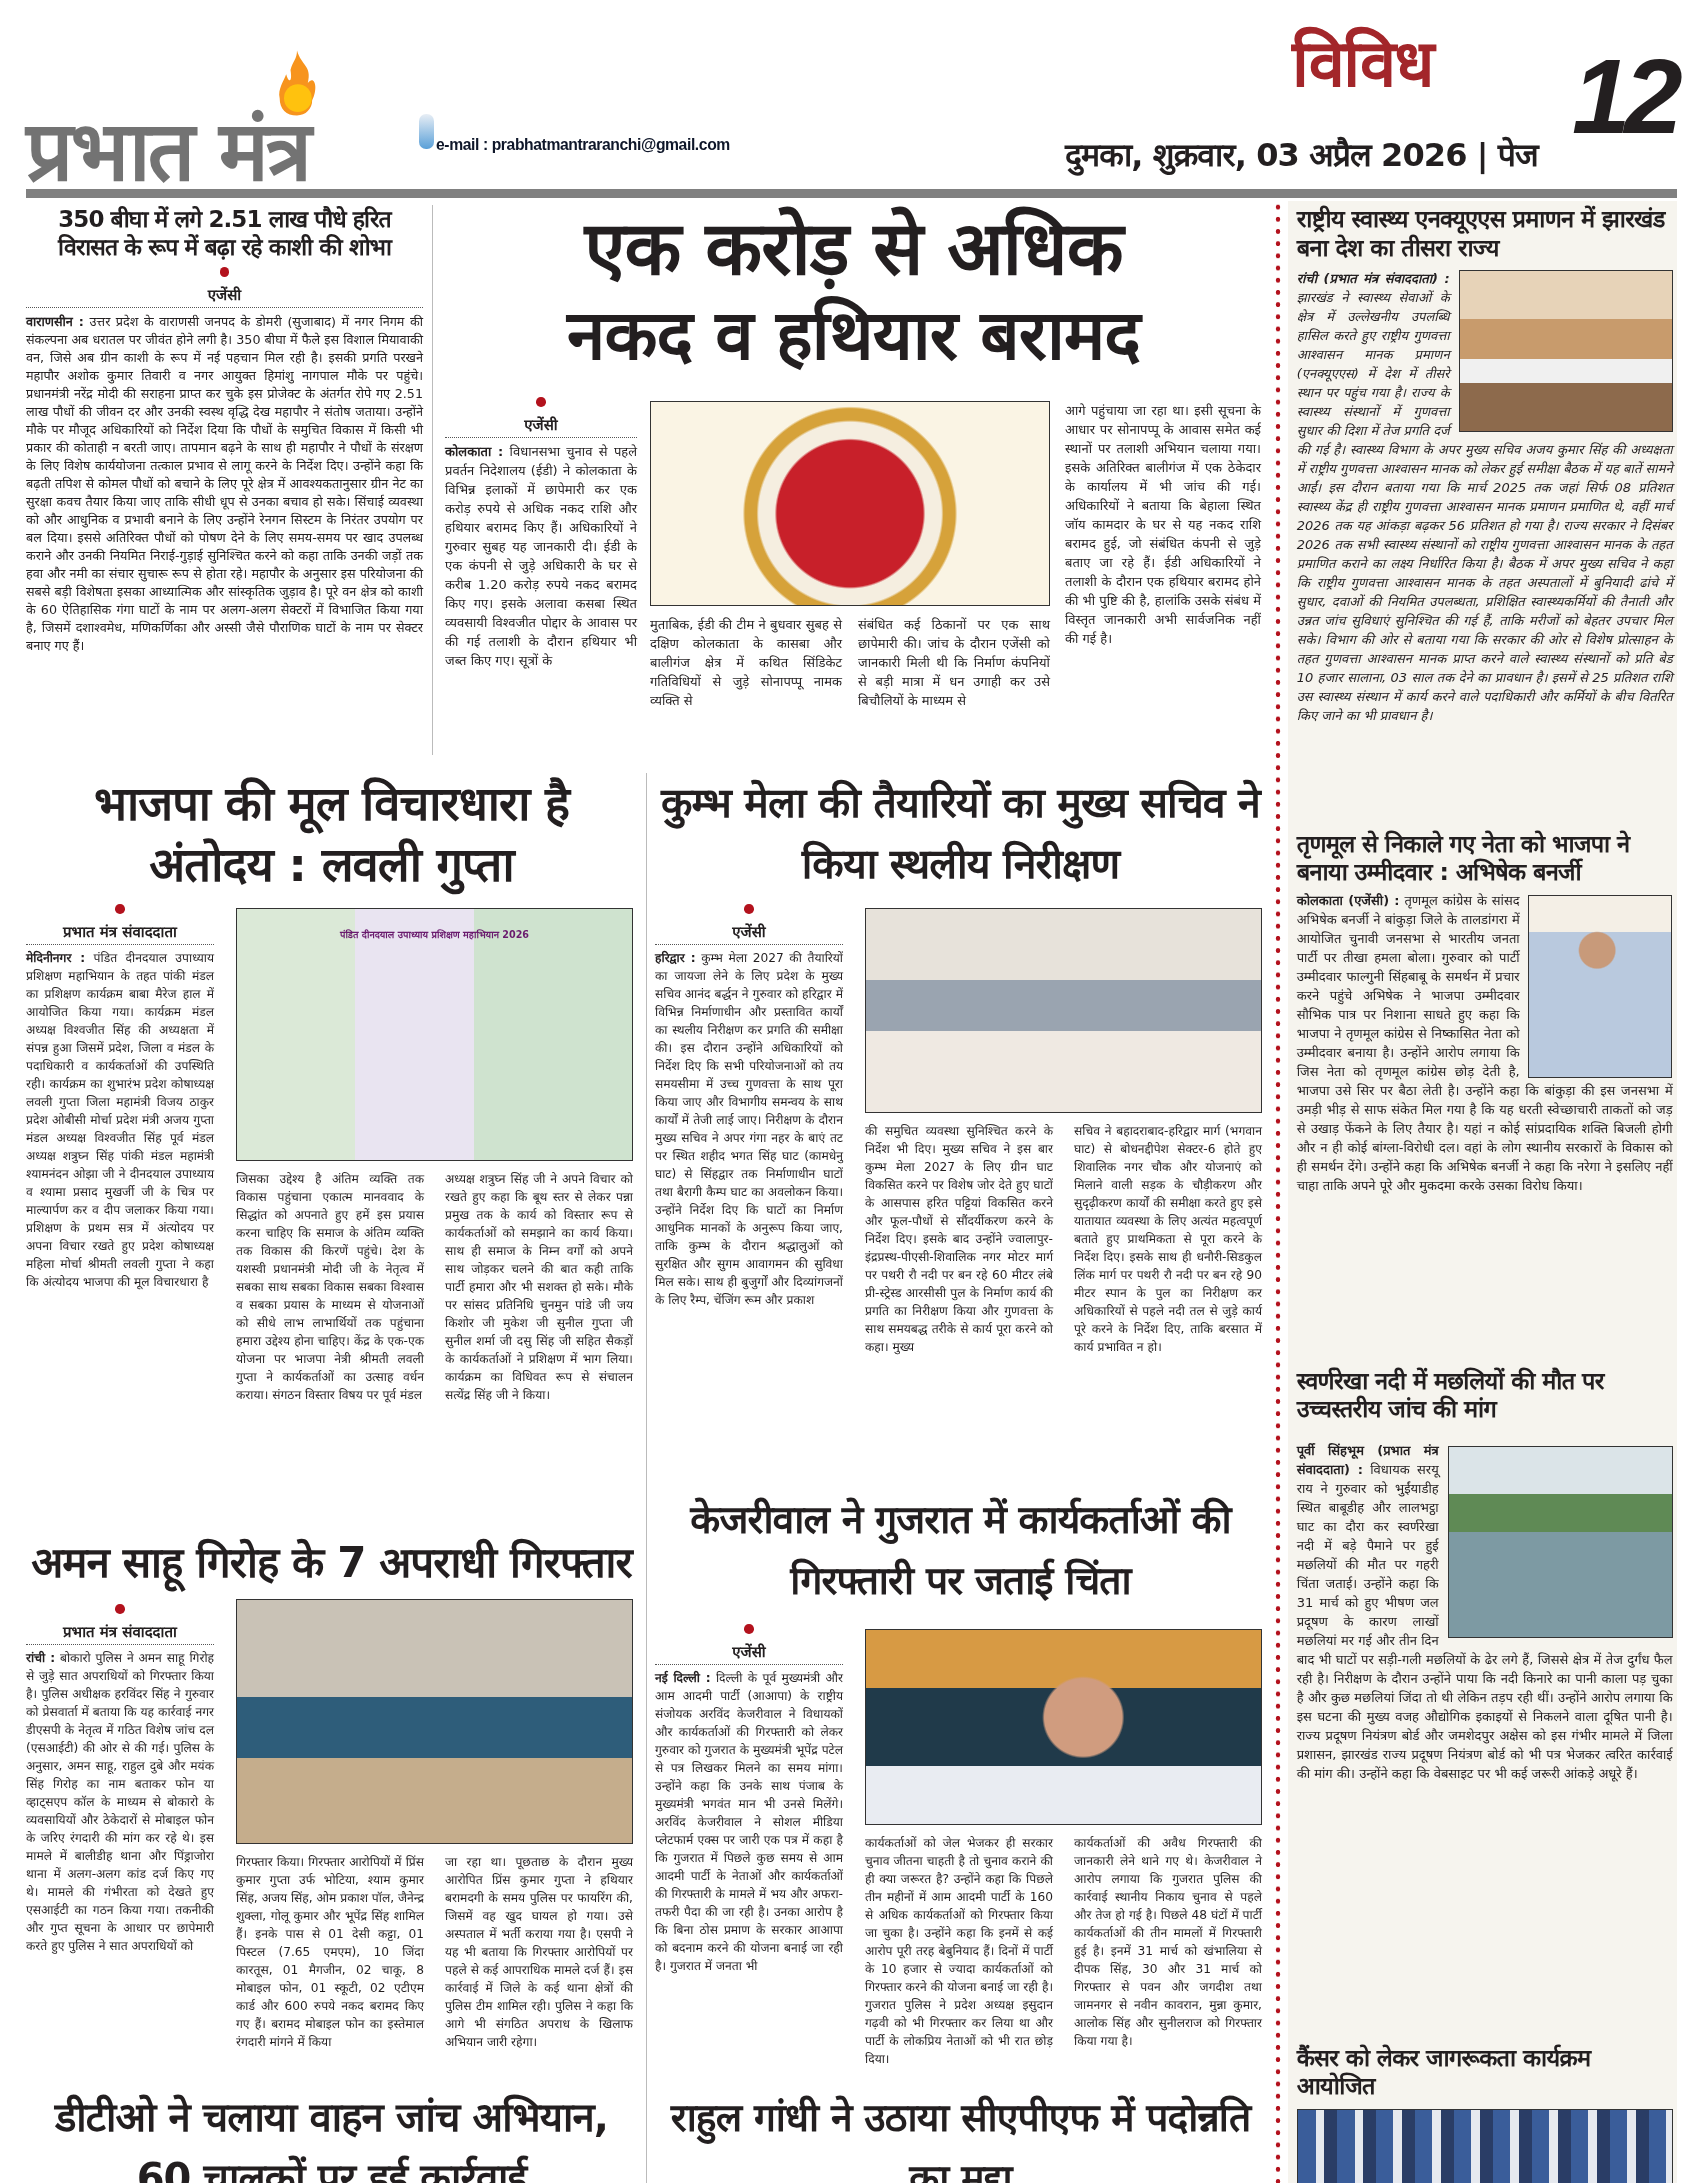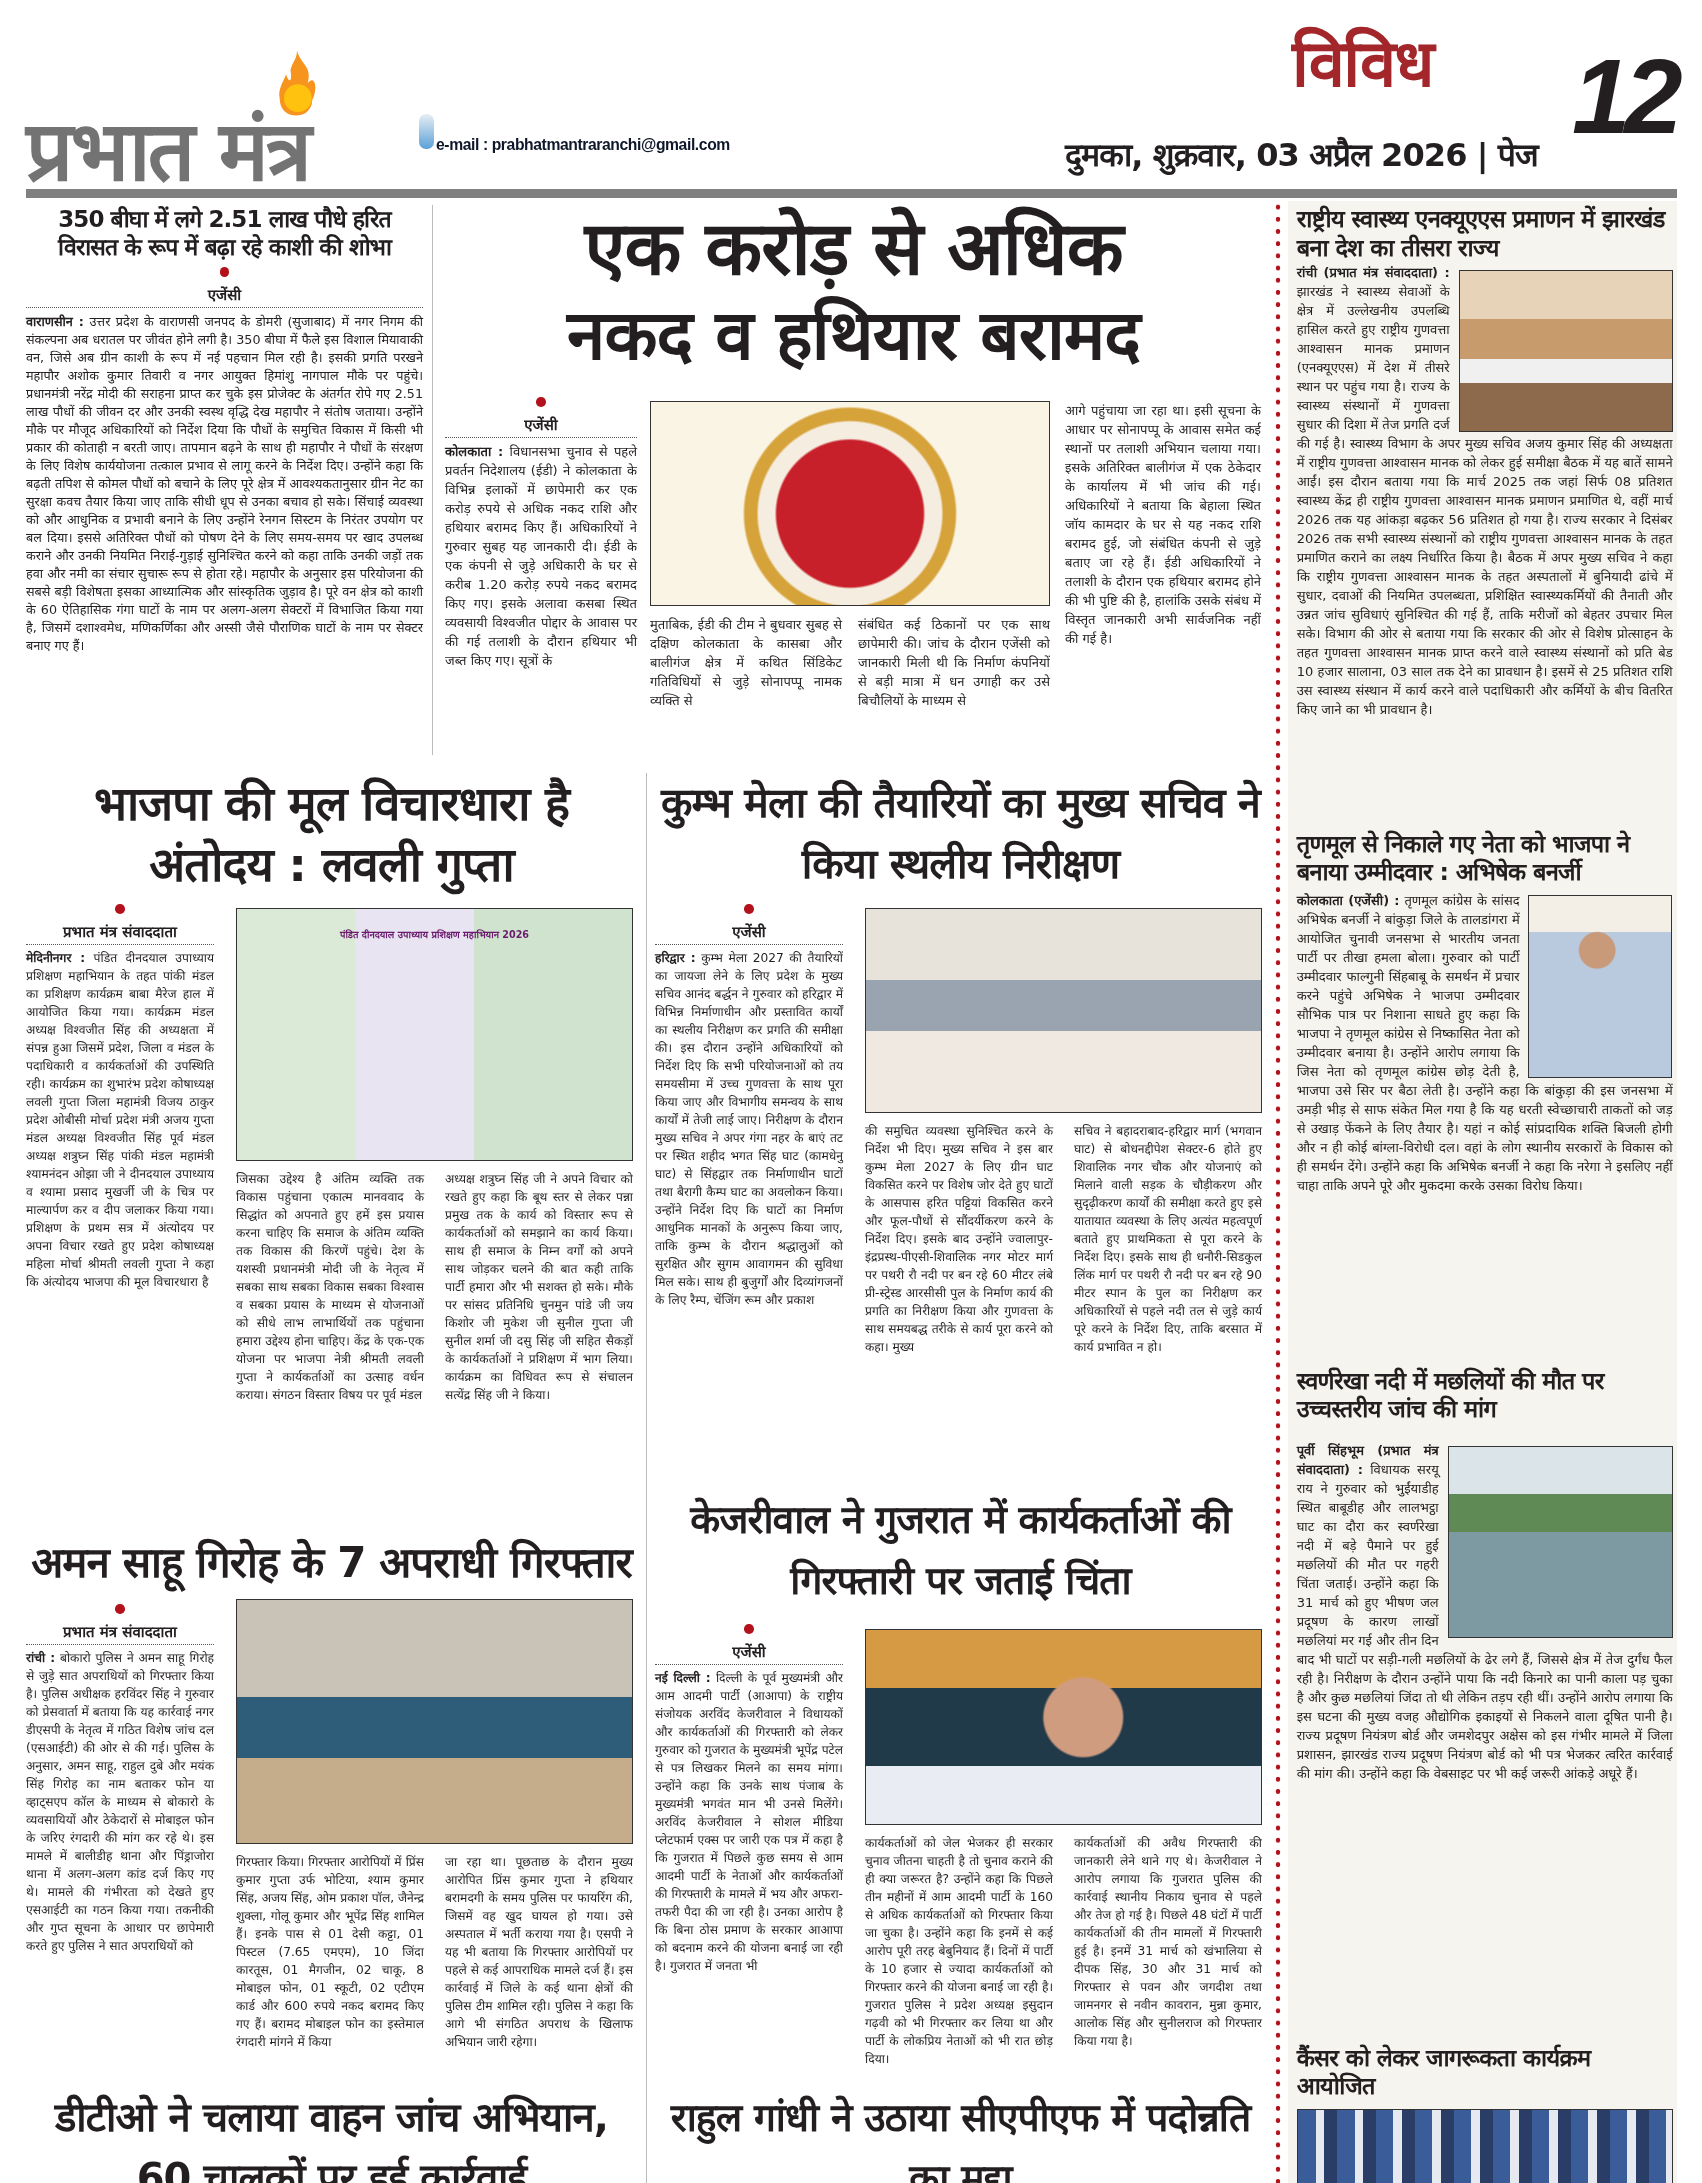--- a/index.html
+++ b/index.html
@@ -171,21 +171,21 @@
   <div class="headline" style="font-size:39px; line-height:61px;">राहुल गांधी ने उठाया सीएपीएफ में पदोन्नति का मुद्दा</div>
 
 </div>
 
 <div class="sidebar-border"></div>
 <div class="sidebar">
 
   <div class="story" style="left:8.7px; top:4.4px; width:376px;">
     <div class="side-head">राष्ट्रीय स्वास्थ्य एनक्यूएएस प्रमाणन में झारखंड बना देश का तीसरा राज्य</div>
     <div class="photo ph-meeting" style="position:absolute; left:162px; top:65px; width:214px; height:162px;"></div>
-    <div class="side-body" style="margin-top:1px; position:relative;">
+    <div class="side-body" style="margin-top:7px; position:relative;font-style:italic;">
       <span style="float:right; width:223px; height:166px;"></span>
       <b>रांची (प्रभात मंत्र संवाददाता) :</b>
       <span>झारखंड ने स्वास्थ्य सेवाओं के क्षेत्र में उल्लेखनीय उपलब्धि हासिल करते हुए राष्ट्रीय गुणवत्ता आश्वासन मानक प्रमाणन (एनक्यूएएस) में देश में तीसरे स्थान पर पहुंच गया है। राज्य के स्वास्थ्य संस्थानों में गुणवत्ता सुधार की दिशा में तेज प्रगति दर्ज की गई है। स्वास्थ्य विभाग के अपर मुख्य सचिव अजय कुमार सिंह की अध्यक्षता में राष्ट्रीय गुणवत्ता आश्वासन मानक को लेकर हुई समीक्षा बैठक में यह बातें सामने आईं। इस दौरान बताया गया कि मार्च 2025 तक जहां सिर्फ 08 प्रतिशत स्वास्थ्य केंद्र ही राष्ट्रीय गुणवत्ता आश्वासन मानक प्रमाणन प्रमाणित थे, वहीं मार्च 2026 तक यह आंकड़ा बढ़कर 56 प्रतिशत हो गया है। राज्य सरकार ने दिसंबर 2026 तक सभी स्वास्थ्य संस्थानों को राष्ट्रीय गुणवत्ता आश्वासन मानक के तहत प्रमाणित कराने का लक्ष्य निर्धारित किया है। बैठक में अपर मुख्य सचिव ने कहा कि राष्ट्रीय गुणवत्ता आश्वासन मानक के तहत अस्पतालों में बुनियादी ढांचे में सुधार, दवाओं की नियमित उपलब्धता, प्रशिक्षित स्वास्थ्यकर्मियों की तैनाती और उन्नत जांच सुविधाएं सुनिश्चित की गई हैं, ताकि मरीजों को बेहतर उपचार मिल सके। विभाग की ओर से बताया गया कि सरकार की ओर से विशेष प्रोत्साहन के तहत गुणवत्ता आश्वासन मानक प्राप्त करने वाले स्वास्थ्य संस्थानों को प्रति बेड 10 हजार सालाना, 03 साल तक देने का प्रावधान है। इसमें से 25 प्रतिशत राशि उस स्वास्थ्य संस्थान में कार्य करने वाले पदाधिकारी और कर्मियों के बीच वितरित किए जाने का भी प्रावधान है।</span>
     </div>
   </div>
 
   <div class="story" style="left:8.7px; top:629px; width:376px;">
     <div class="side-head">तृणमूल से निकाले गए नेता को भाजपा ने बनाया उम्मीदवार : अभिषेक बनर्जी</div>
     <div class="photo ph-abhishek" style="position:absolute; left:231px; top:65px; width:144px; height:183px;"></div>
     <div class="side-body" style="margin-top:4.4px;">

